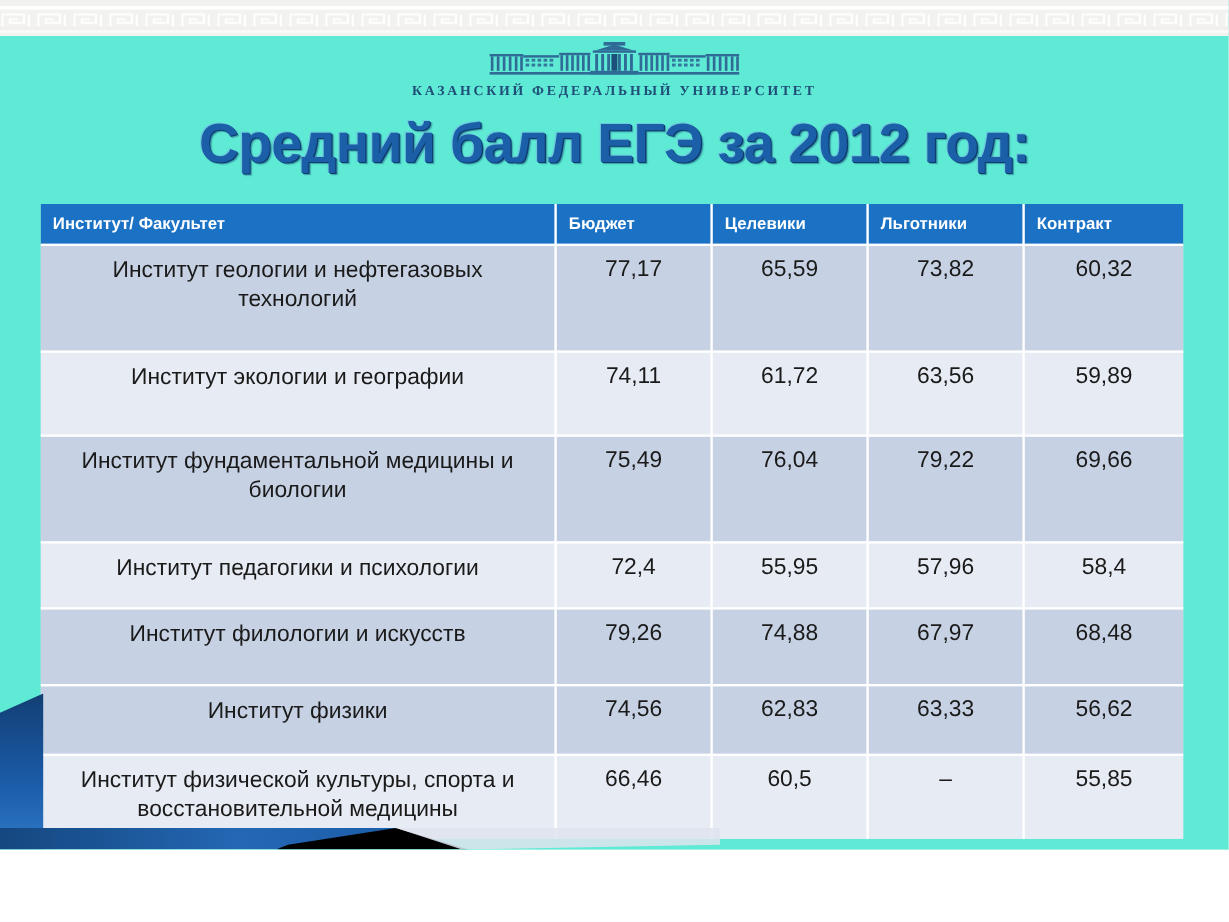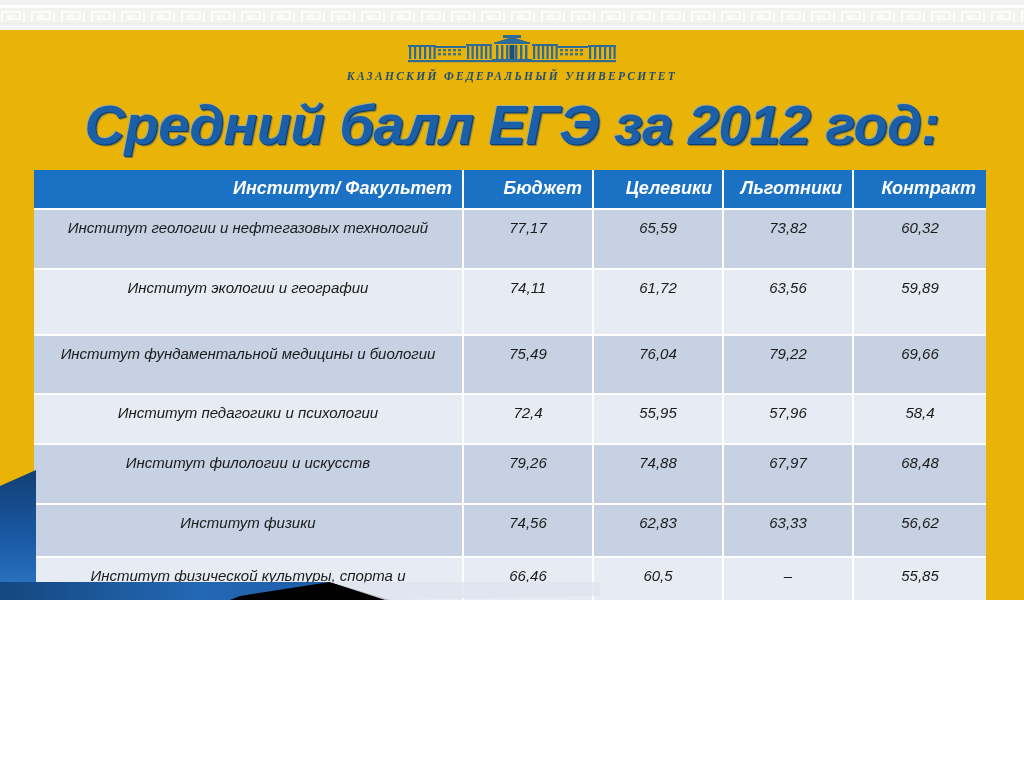--- a/index.html
+++ b/index.html
@@ -10,24 +10,23 @@
   }
   body {
     width: 1024px;
     height: 768px;
     font-family: "Liberation Sans", "DejaVu Sans", sans-serif;
     overflow: hidden;
   }
   .slide {
     position: relative;
     width: 1024px;
-    height: 600px;
-    background: #eab308;
+    height: 708px;
+    background: #5eead4;
     overflow: hidden;
-    font-style: italic;
   }
 
   
   .top-band {
     position: absolute;
     left: 0; top: 0;
     width: 1024px;
     height: 30px;
     background: #f2f2f0;
     overflow: hidden;
@@ -71,21 +70,21 @@
     font-weight: bold;
     white-space: nowrap;
   }
 
   
   .title {
     position: absolute;
     left: 0; top: 92px;
     width: 1024px;
     text-align: center;
-    font-size: 56px;
+    font-size: 46px;
     font-weight: bold;
     color: #1b5fa8;
     letter-spacing: -0.5px;
     text-shadow:
        1px 1px 0 #0d3c6e,
        2px 2px 1px rgba(13,60,110,0.45),
       -1px -1px 0 rgba(120,175,225,0.55);
     white-space: nowrap;
   }
 
@@ -112,32 +111,32 @@
     table-layout: fixed;
     background: #e8ecf4;
   }
   table.grades col.c-name { width: 429px; }
   table.grades col.c-num  { width: 130px; }
   table.grades col.c-num4 { width: 133px; }
 
   table.grades thead th {
     background: #1b72c4;
     color: #ffffff;
-    font-size: 18px;
+    font-size: 14px;
     font-weight: bold;
-    text-align: right;
+    text-align: left;
     padding: 8px 10px 9px 10px;
     border-right: 2px solid #ffffff;
     border-bottom: 2px solid #ffffff;
     white-space: nowrap;
   }
   table.grades thead th:last-child { border-right: none; }
 
   table.grades td {
-    font-size: 15px;
+    font-size: 19px;
     color: #1a1a1a;
     padding: 9px 10px;
     border-right: 2px solid #ffffff;
     border-bottom: 2px solid #ffffff;
     vertical-align: top;
   }
   table.grades td:last-child { border-right: none; }
   table.grades tr:last-child td { border-bottom: none; }
 
   td.name {

